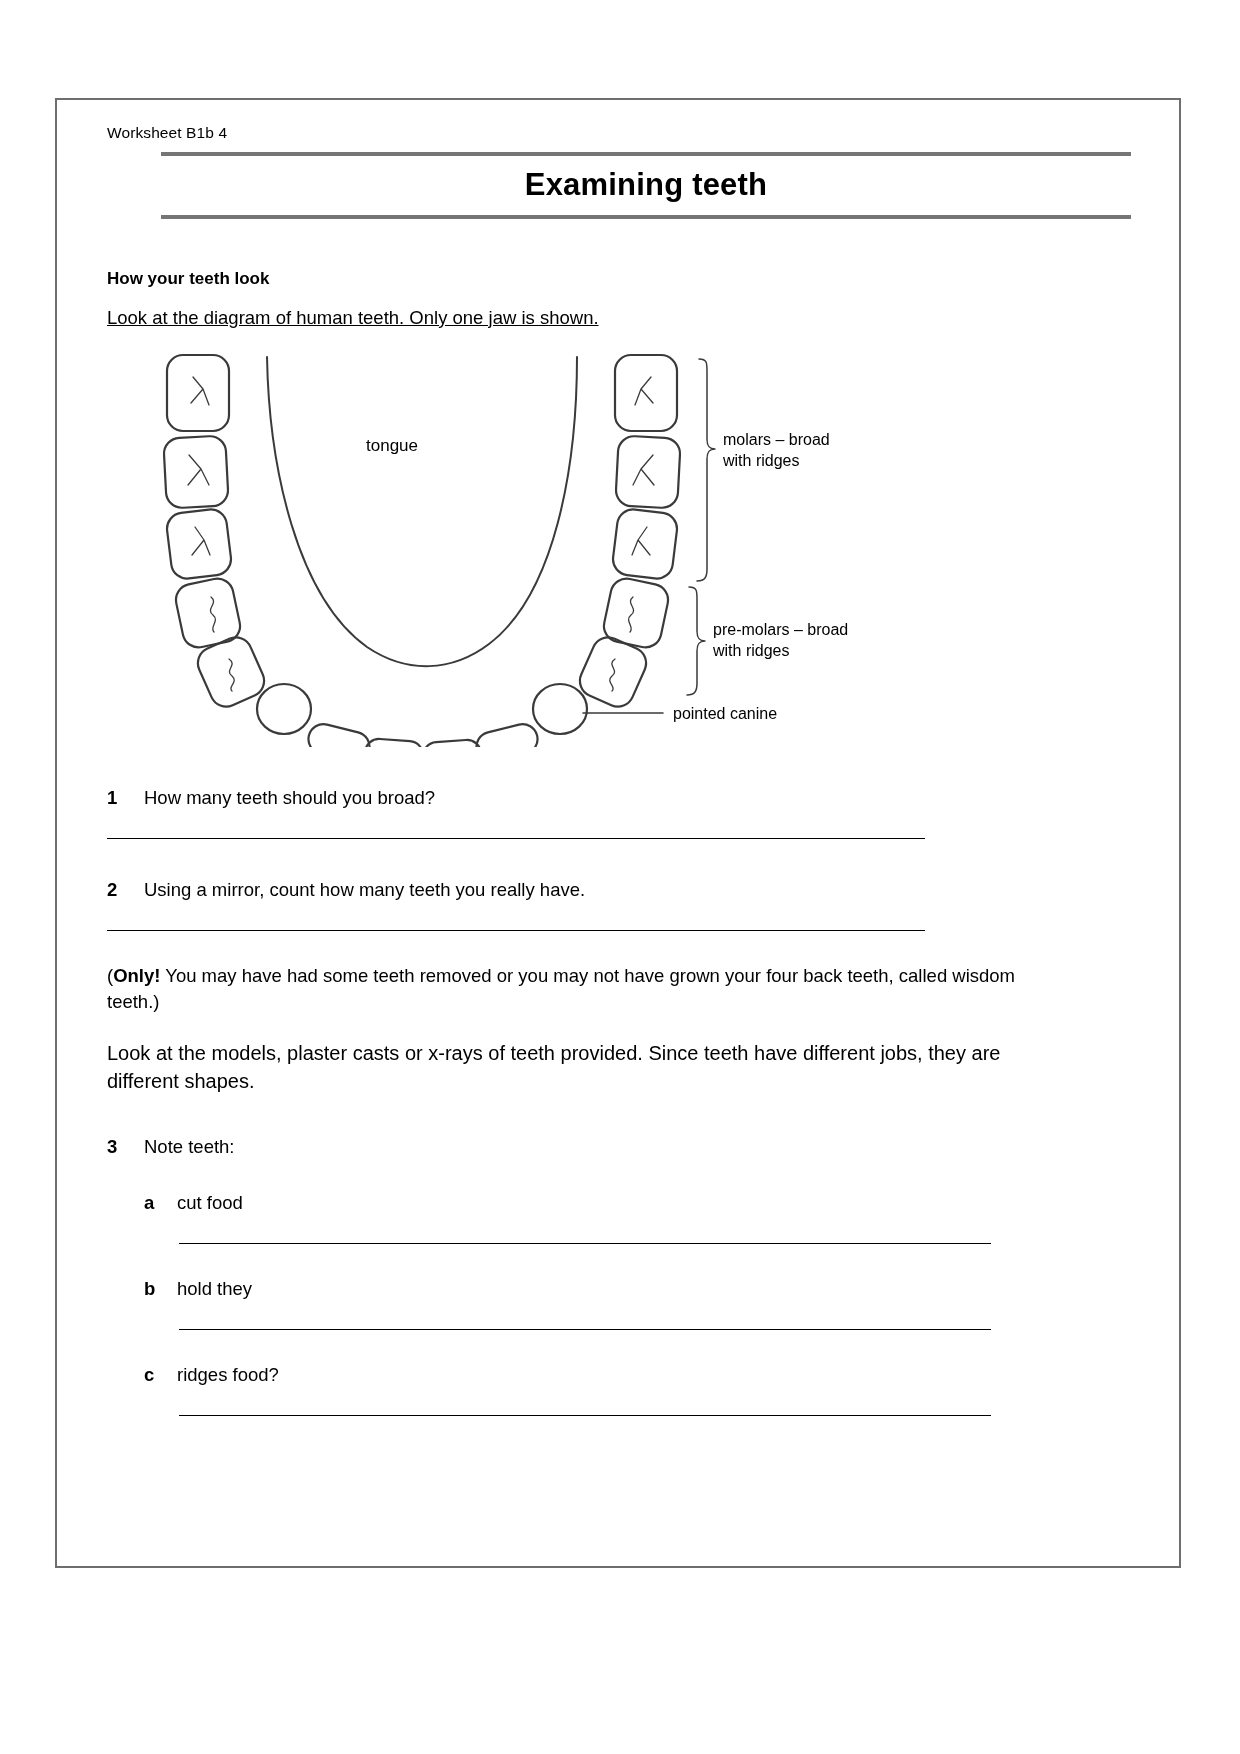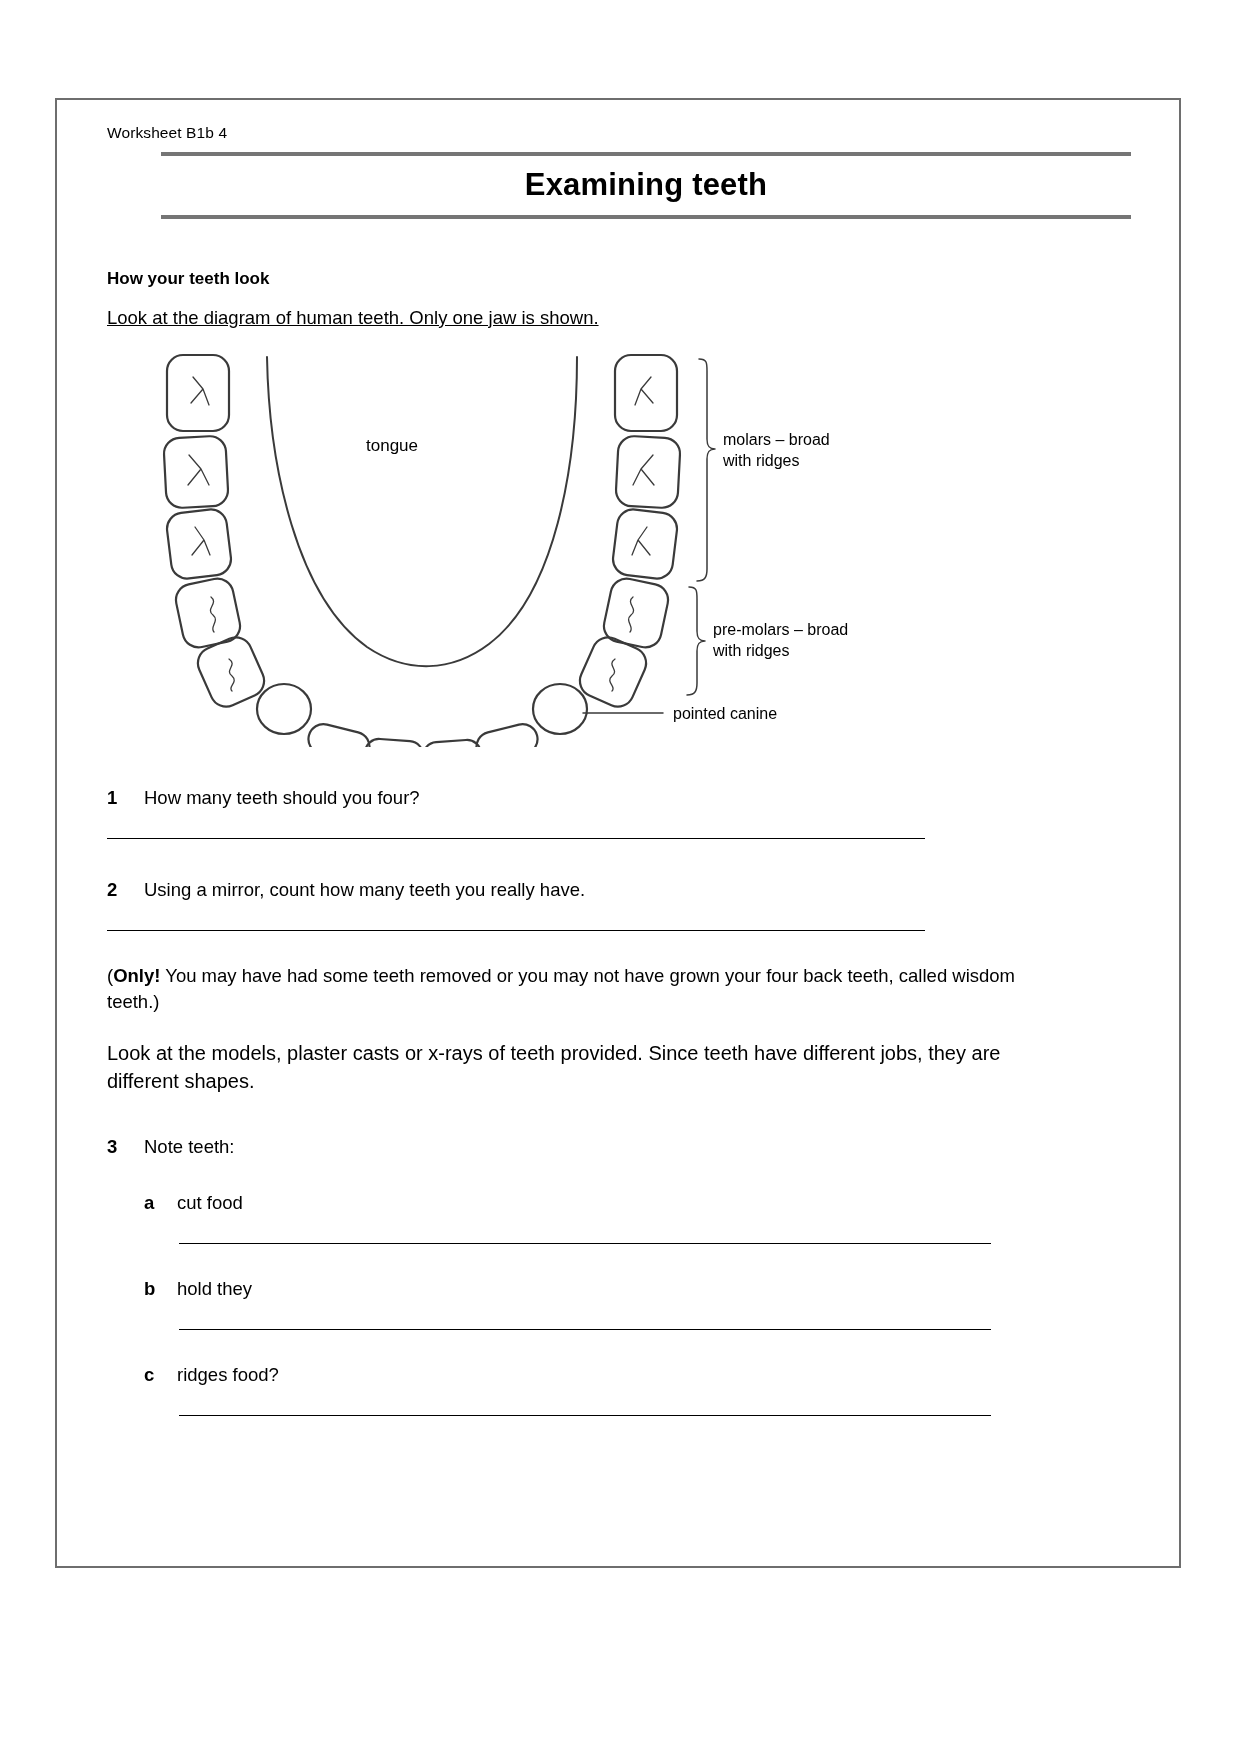--- a/index.html
+++ b/index.html
@@ -221,21 +221,21 @@
         <text x="606" y="309" font-family="Liberation Sans, sans-serif" font-size="16" fill="#000">with ridges</text>
 
         <text x="566" y="372" font-family="Liberation Sans, sans-serif" font-size="16" fill="#000">pointed canine</text>
 
         <text x="300" y="458" font-family="Liberation Sans, sans-serif" font-size="16" fill="#000" text-anchor="middle">incisors with sharp edges</text>
       </svg>
     </div>
 
     <div class="qrow">
       <div class="qnum">1</div>
-      <div class="qtext">How many teeth should you four?</div>
+      <div class="qtext">How many teeth should you broad?</div>
     </div>
     <div class="answer-line"></div>
 
     <div class="qrow">
       <div class="qnum">2</div>
       <div class="qtext">Using a mirror, count how many teeth you really have.</div>
     </div>
     <div class="answer-line"></div>
 
     <div class="note-para"><span>(</span><b>Only!</b><span> You may have had some teeth removed or you may not have grown your four back teeth, called wisdom teeth.)</span></div>

